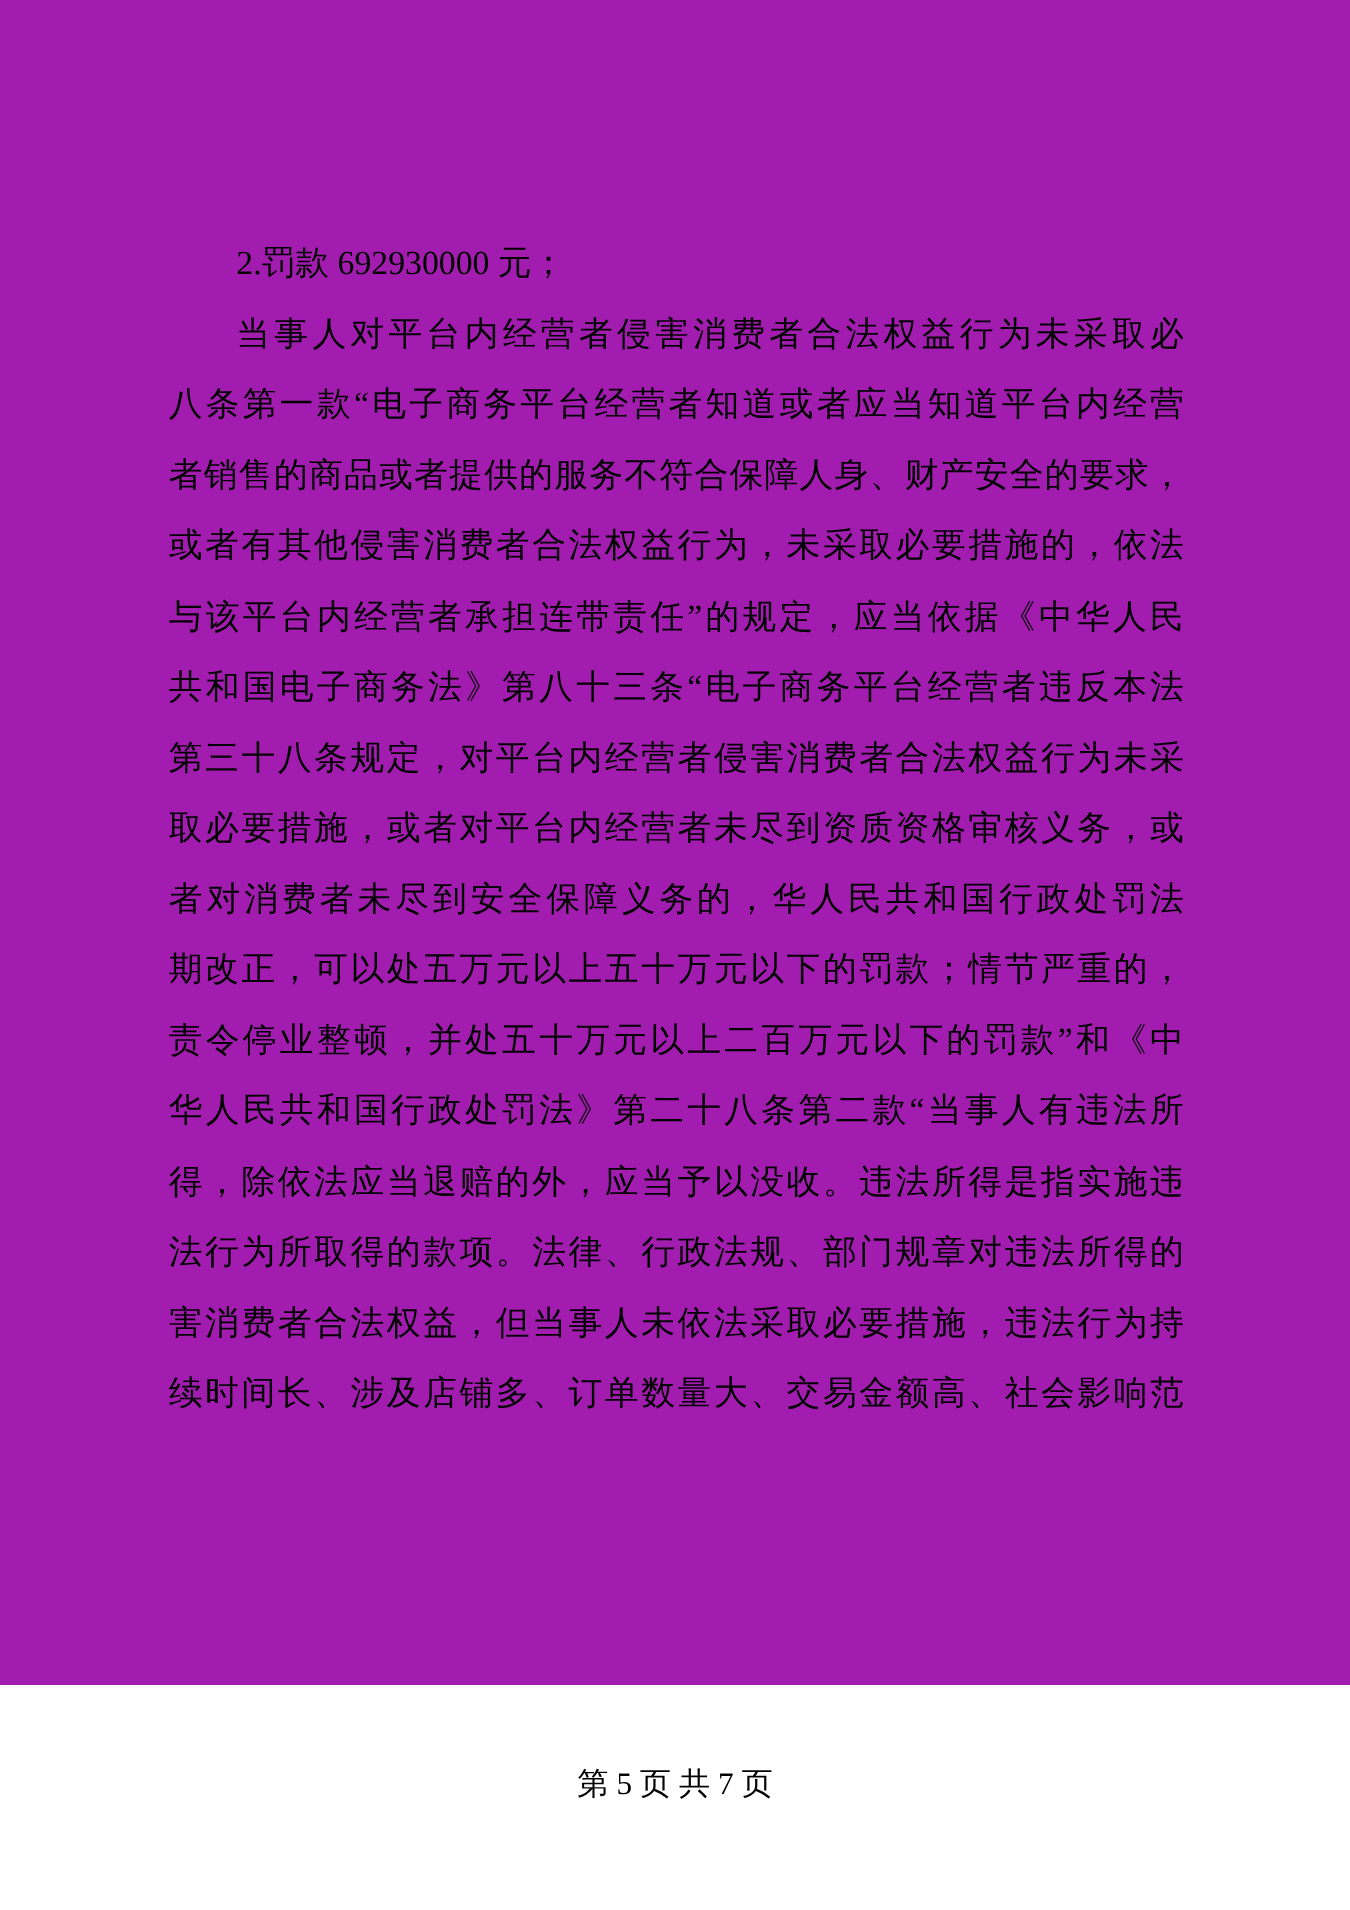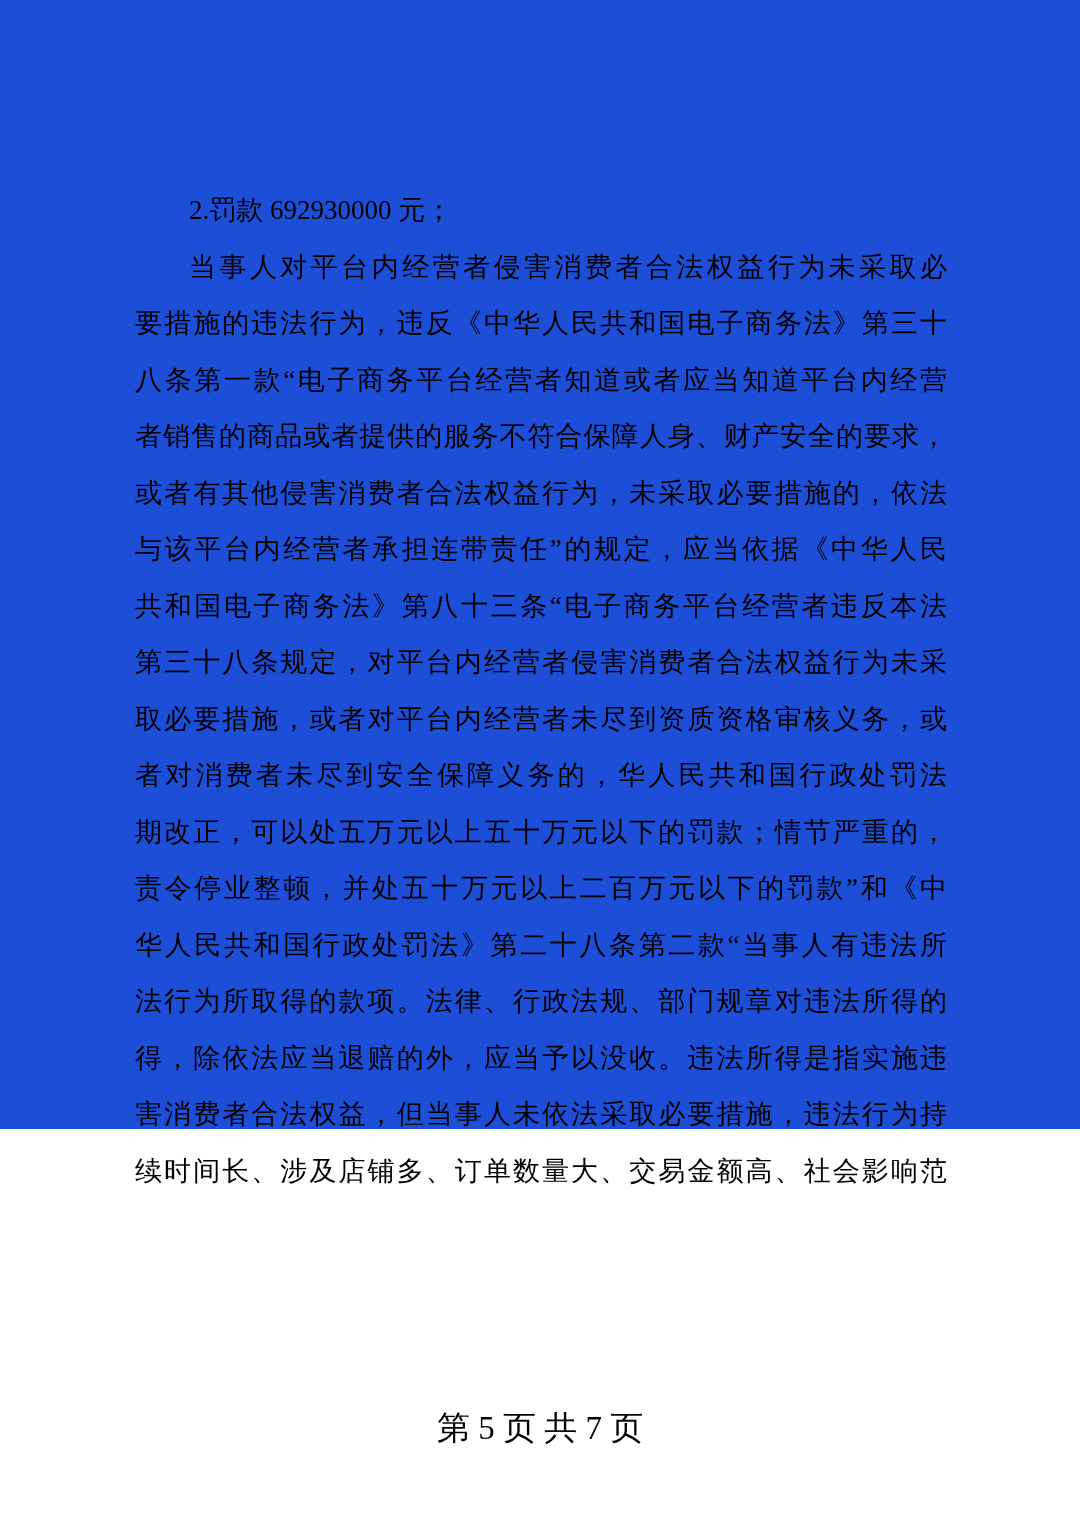--- a/index.html
+++ b/index.html
@@ -7,22 +7,22 @@
   body {
     position: relative;
     background: #ffffff;
     color: #000000;
     font-family: "Liberation Serif", "DejaVu Serif", serif;
     overflow: hidden;
   }
   .page {
     position: absolute;
     left: 0; top: 0;
-    width: 1080px; height: 1129px;
-    background: #1d4ed8;
+    width: 1080px; height: 1348px;
+    background: #a21caf;
   }
   .doc-body {
     position: absolute;
     left: 135px;
     top: 182px;
     width: 812px;
   }
   .line {
     font-size: 27px;
     line-height: 56.5px;
@@ -41,42 +41,41 @@
   }
   .line.indent {
     text-indent: 2em;
   }
   .footer {
     position: absolute;
     left: 0;
     top: 1408px;
     width: 1080px;
     text-align: center;
-    font-size: 33px;
+    font-size: 25px;
     line-height: 40px;
   }
 </style>
 </head>
 <body>
 
 <div class="page">
   <div class="doc-body">
     <div class="line indent nojust">2.罚款 692930000 元；</div>
     <div class="line indent">当事人对平台内经营者侵害消费者合法权益行为未采取必</div>
-    <div class="line">要措施的违法行为，违反《中华人民共和国电子商务法》第三十</div>
     <div class="line">八条第一款“电子商务平台经营者知道或者应当知道平台内经营</div>
     <div class="line">者销售的商品或者提供的服务不符合保障人身、财产安全的要求，</div>
     <div class="line">或者有其他侵害消费者合法权益行为，未采取必要措施的，依法</div>
     <div class="line">与该平台内经营者承担连带责任”的规定，应当依据《中华人民</div>
     <div class="line">共和国电子商务法》第八十三条“电子商务平台经营者违反本法</div>
     <div class="line">第三十八条规定，对平台内经营者侵害消费者合法权益行为未采</div>
     <div class="line">取必要措施，或者对平台内经营者未尽到资质资格审核义务，或</div>
     <div class="line">者对消费者未尽到安全保障义务的，华人民共和国行政处罚法</div>
     <div class="line">期改正，可以处五万元以上五十万元以下的罚款；情节严重的，</div>
     <div class="line">责令停业整顿，并处五十万元以上二百万元以下的罚款”和《中</div>
     <div class="line">华人民共和国行政处罚法》第二十八条第二款“当事人有违法所</div>
+    <div class="line">得，除依法应当退赔的外，应当予以没收。违法所得是指实施违</div>
     <div class="line">法行为所取得的款项。法律、行政法规、部门规章对违法所得的</div>
-    <div class="line">得，除依法应当退赔的外，应当予以没收。违法所得是指实施违</div>
     <div class="line">害消费者合法权益，但当事人未依法采取必要措施，违法行为持</div>
     <div class="line">续时间长、涉及店铺多、订单数量大、交易金额高、社会影响范</div>
   </div>
   <div class="footer">第 5 页 共 7 页</div>
 </div>
 
 </body></html>

